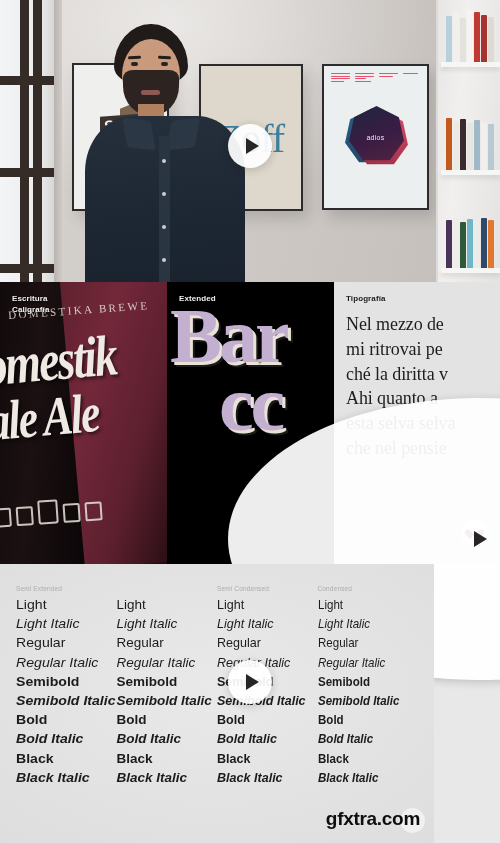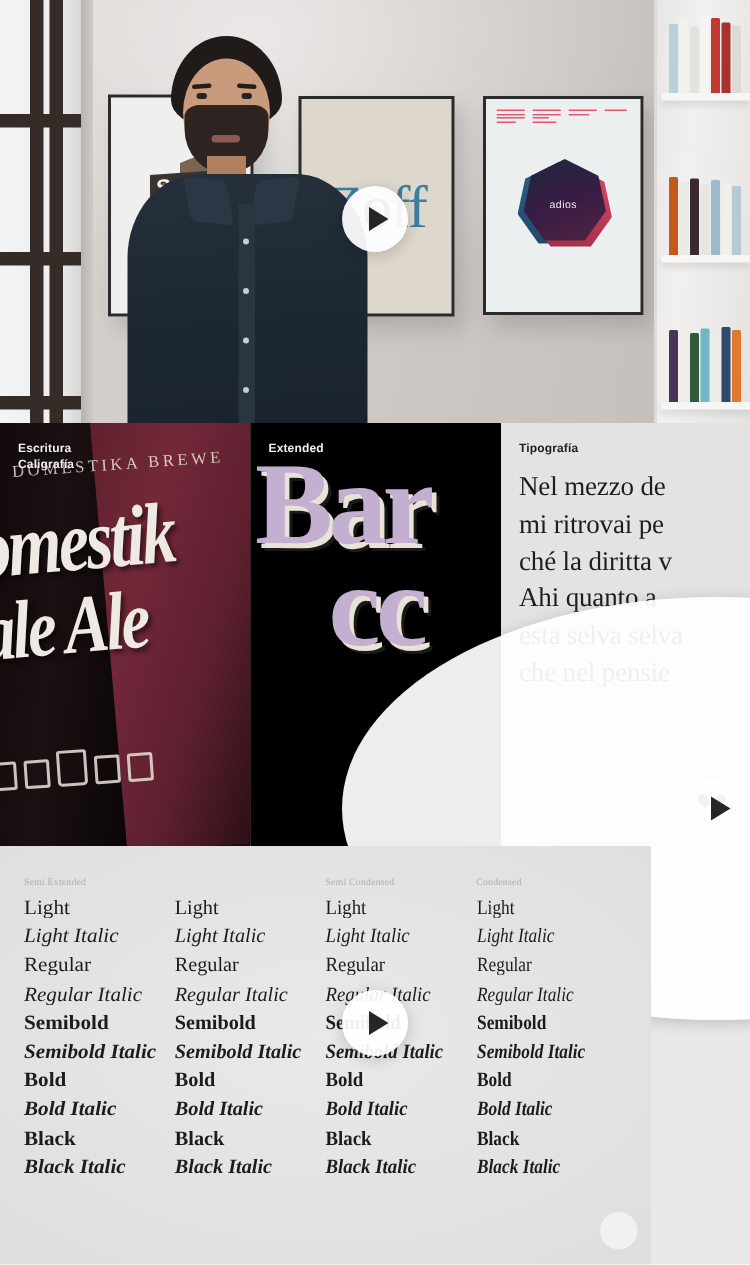--- a/index.html
+++ b/index.html
@@ -224,21 +224,21 @@
     background: #a61b2b; border-radius: 3px 3px 0 0; top: 0;
   }
   .heart::before { left: 0; transform: rotate(-42deg); transform-origin: 50% 100%; }
   .heart::after { left: 5px; transform: rotate(42deg); transform-origin: 50% 100%; }
   .play-btn.panels { left: 228px; top: 398px; }
 
   
   .specimen {
     position: relative; width: 434px; height: 279px;
     background: radial-gradient(ellipse 460px 280px at 50% 45%, #e9e9e9 0%, #dedede 70%, #d6d6d6 100%);
-    padding: 21px 16px 0 16px; display: flex; gap: 0; font-family: Liberation Serif, serif;
+    padding: 21px 16px 0 16px; display: flex; gap: 0;
   }
   .spec-col { flex: 1 1 0; min-width: 0; }
   .spec-head {
     font-size: 6.5px; color: #adadad; letter-spacing: 0.15px; margin-bottom: 1px;
     height: 9px; white-space: nowrap;
   }
   .spec-list { list-style: none; }
   .spec-list li { font-size: 13.5px; line-height: 19.2px; color: #1c1c1c; white-space: nowrap; }
   .w-light   { font-weight: 300; color: #3d3d3d; }
   .w-lighti  { font-weight: 300; font-style: italic; color: #3d3d3d; }
@@ -489,15 +489,16 @@
         <li class="w-black">Black</li>
         <li class="w-blacki">Black Italic</li>
       </ul>
     </div>
 
     <div class="play-btn" style="position:absolute;left:228px;top:96px">
       <div class="play-tri"></div>
     </div>
 
     <div class="wm-dot"></div>
+    <div class="watermark">gfxtra.com</div>
   </div>
 
 </div>
 
 </body></html>

